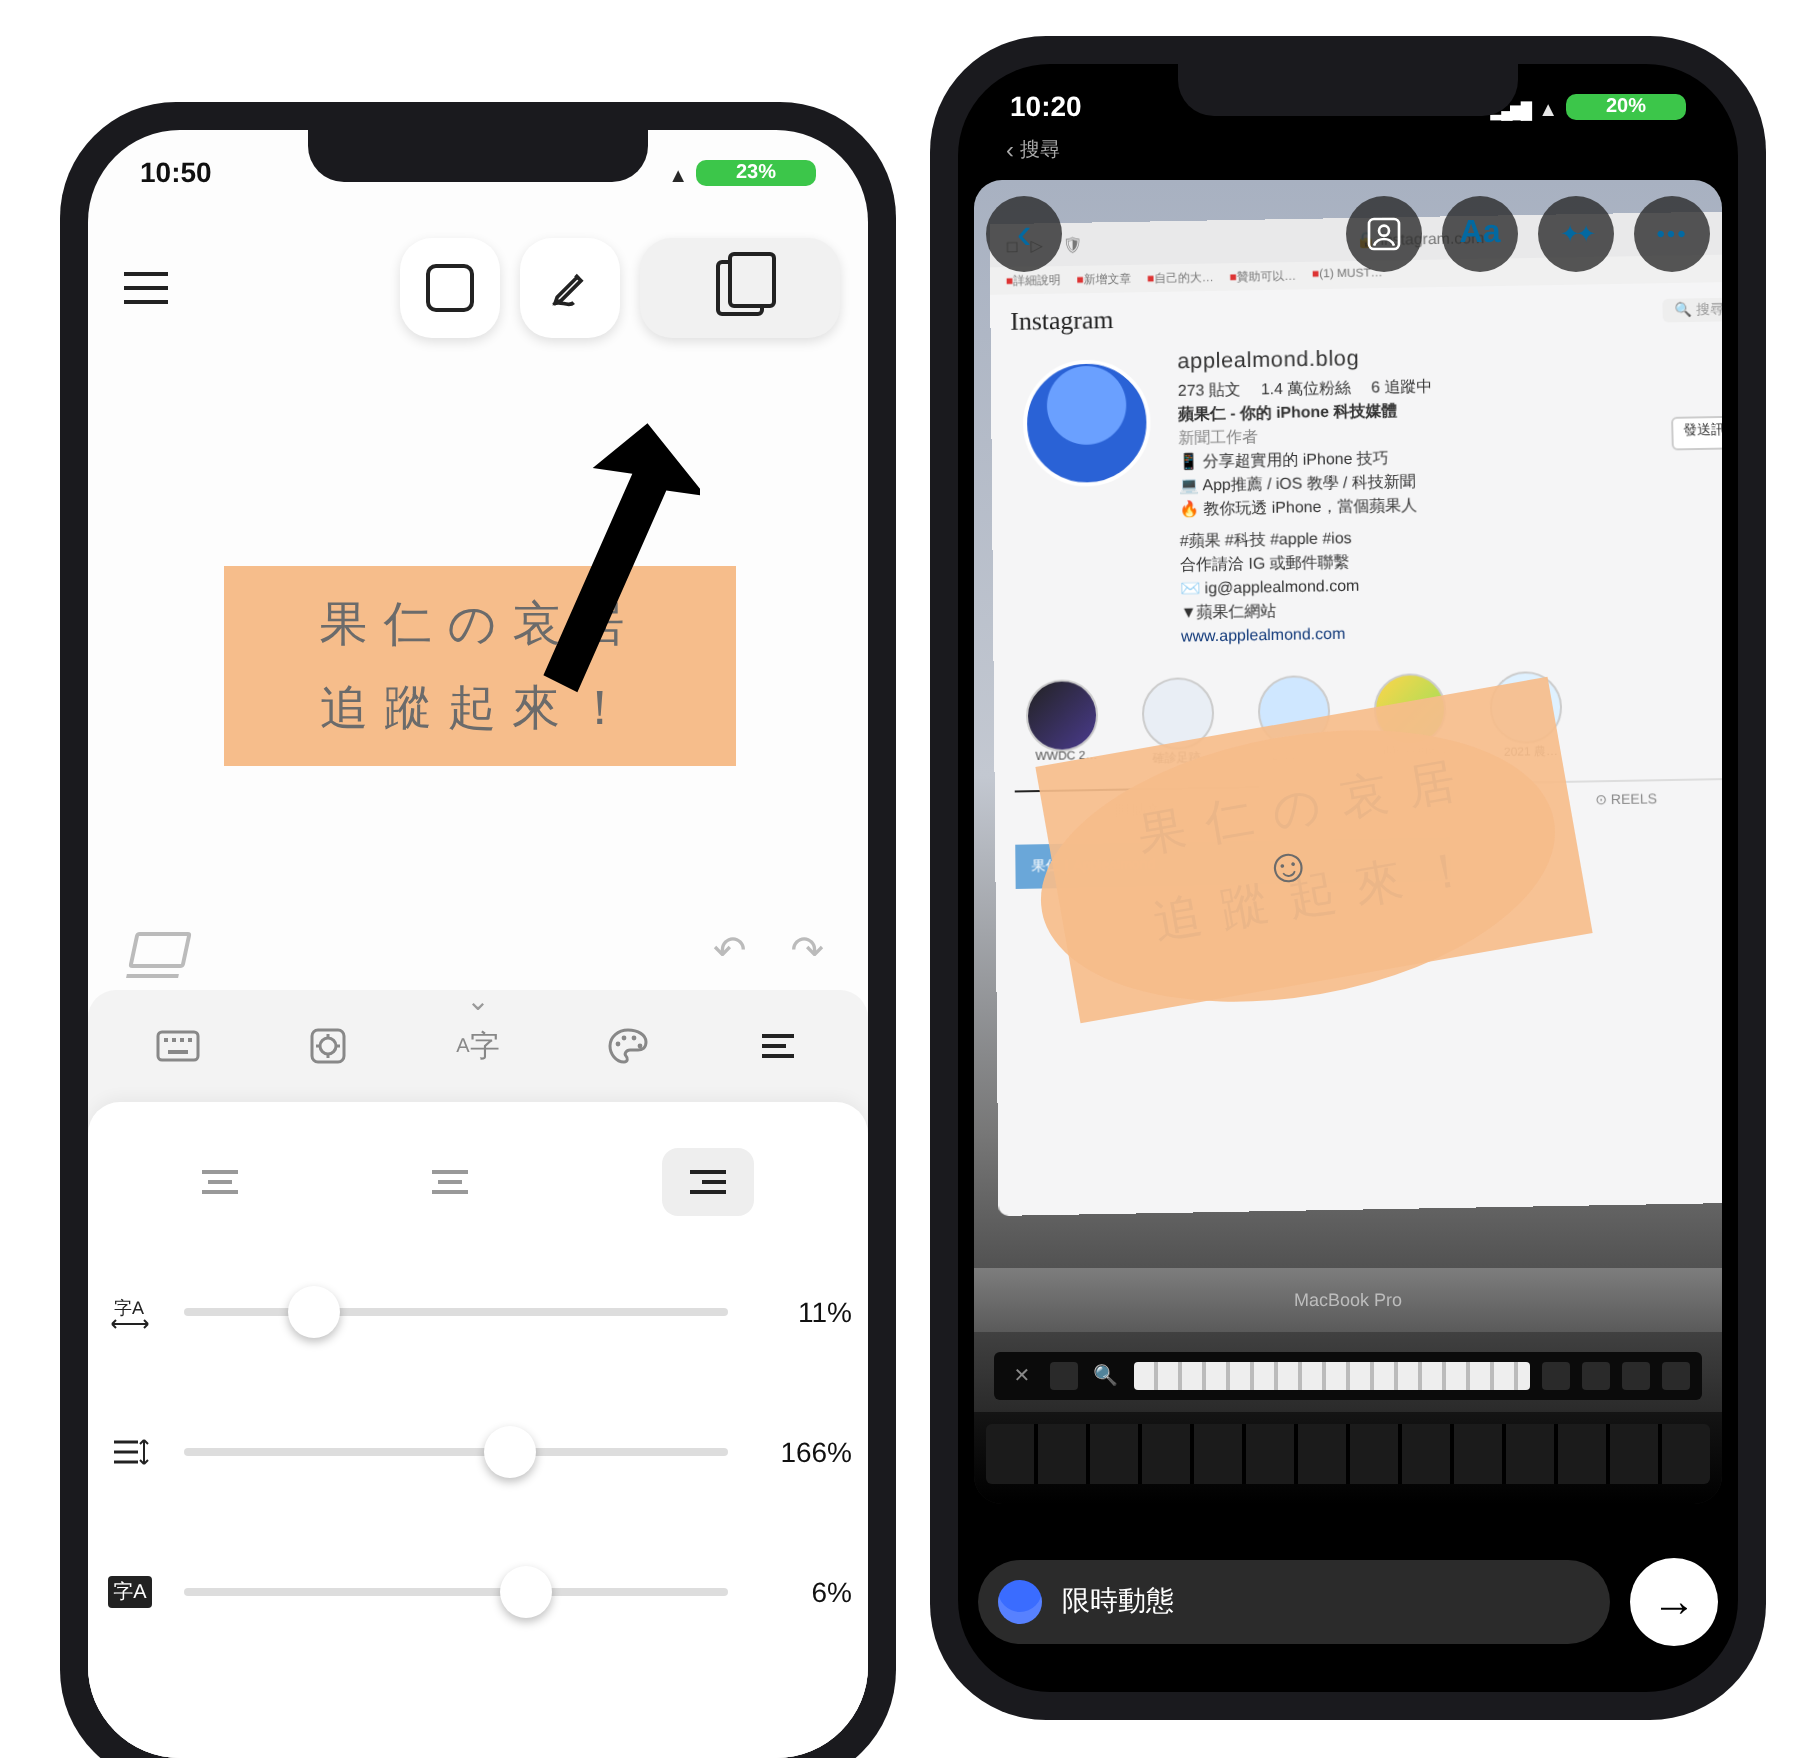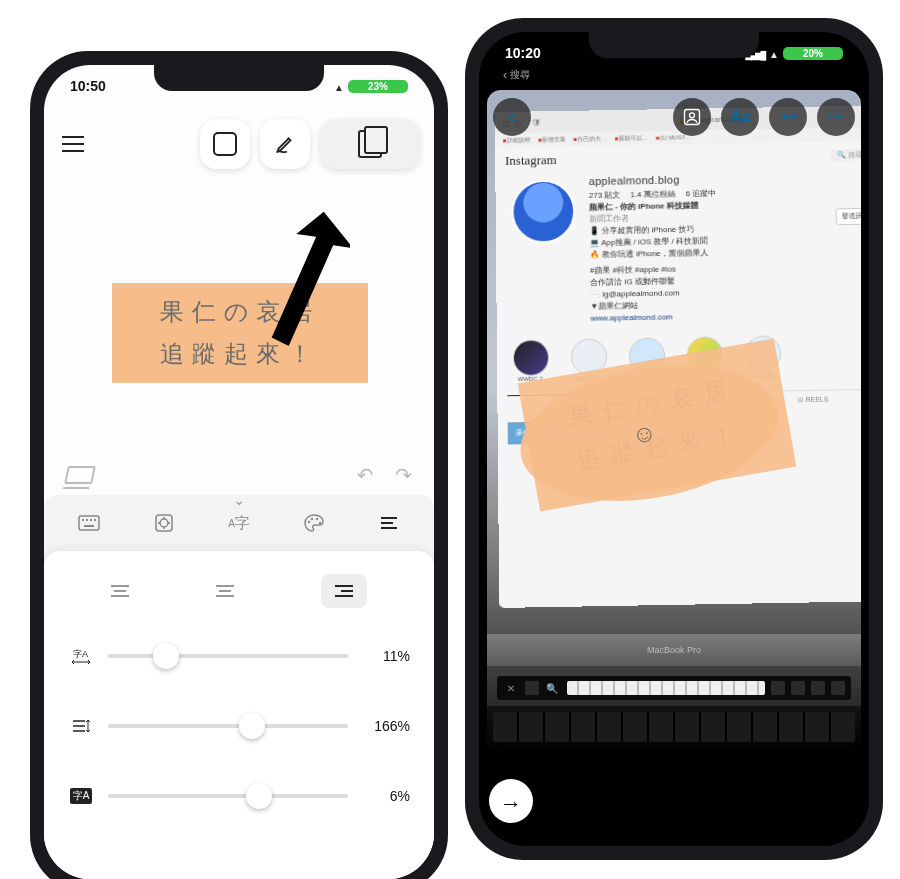--- a/index.html
+++ b/index.html
@@ -39,21 +39,21 @@
   .midrow .spacer{ flex:1;}
   .eraser { transform:skewX(-12deg); width:24px; height:14px; border:2px solid #bbb; border-radius:2px; position:relative;}
   .eraser::after{content:"";position:absolute;left:-2px;bottom:-7px;width:26px;height:2px;background:#bbb;}
   .undo,.redo{ font-size:20px; color:#bbb; }
 
   .panel { position:absolute; top:430px; left:0; right:0; bottom:0; background:#f3f3f3; border-radius:14px 14px 0 0;}
   .chev  { position:absolute; top:-3px; left:50%; transform:translateX(-50%); font-size:14px; color:#999;}
   .tabs  { height:56px; display:flex; align-items:center; justify-content:space-around; padding:0 8px;}
   .tabs .t { color:#888; display:flex; align-items:center; justify-content:center; width:48px; height:36px; border-radius:8px;}
   .tabs .t.active { color:#222;}
-  .sheet { position:absolute; top:56px; left:0; right:0; bottom:0; background:#fff; border-radius:16px 16px 0 0; box-shadow:0 -2px 8px rgba(0,0,0,.05); padding:16px 24px 0;}
+  .sheet { position:absolute; top:56px; left:0; right:0; bottom:0; background:#fff; border-radius:16px 16px 0 0; box-shadow:0 -2px 8px rgba(0,0,0,.05); padding:16px 8px 0;}
   .alignrow { height:48px; display:flex; align-items:center; justify-content:space-around;}
   .alignrow .a{ color:#999; display:flex; flex-direction:column; gap:3px; align-items:center;}
   .alignrow .a span{ height:2px; background:currentColor;}
   .alignrow .a.sel{ color:#222; background:#eee; width:46px; height:34px; border-radius:8px; justify-content:center;}
   .srow { height:58px; display:flex; align-items:center; gap:14px; margin-top:12px;}
   .srow .lab{ width:26px; display:flex; align-items:center; justify-content:center;}
   .srow .track{ flex:1; height:4px; background:#ddd; border-radius:2px; position:relative;}
   .srow .knob{ position:absolute; top:50%; width:26px; height:26px; background:#fff; border-radius:50%; box-shadow:0 2px 5px rgba(0,0,0,.25); transform:translate(-50%,-50%);}
   .srow .val{ width:48px; text-align:right; font-size:14px; color:#111;}
 
@@ -386,18 +386,22 @@
               <path d="M6 19c1-3 4-4 6-4s5 1 6 4" fill="none" stroke="#fff" stroke-width="1.6"></path>
             </svg>
           </div>
         <div class="circ" style="font-weight:600;">Aa</div>
         <div class="circ sticker"></div>
         <div class="circ sparkle"></div>
         <div class="circ more"></div>
       </div>
 
       <div class="r-bottom">
+        <div class="seg">
+          <div class="dot blue"></div>
+          <div class="lbl">限時動態</div>
+        </div>
         <div class="sendbtn"></div>
       </div>
     </div>
   </div>
 
 </div>
 
 </body></html>

